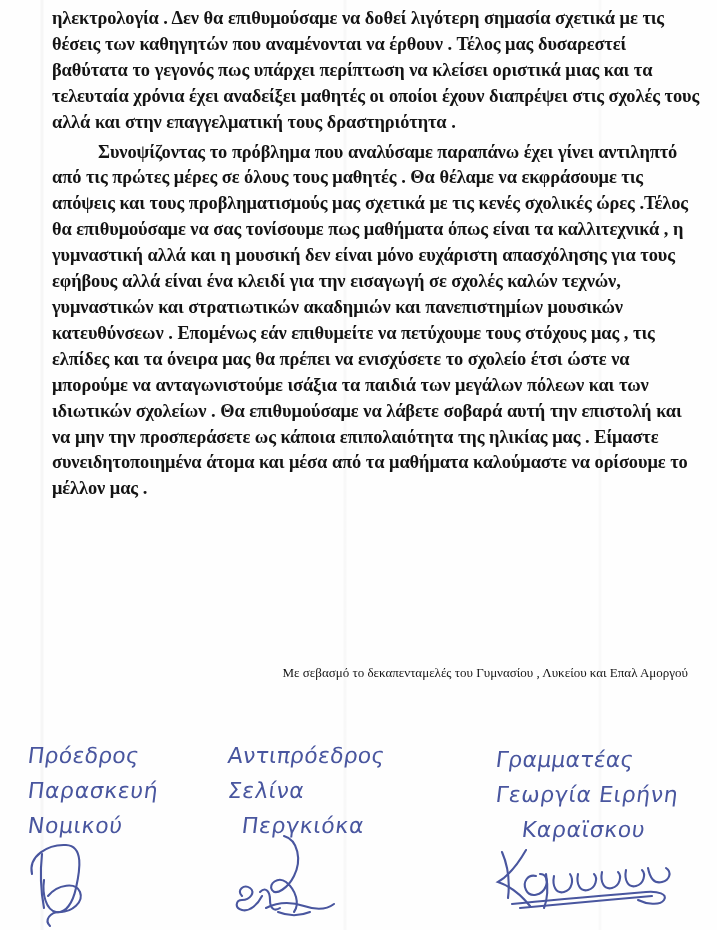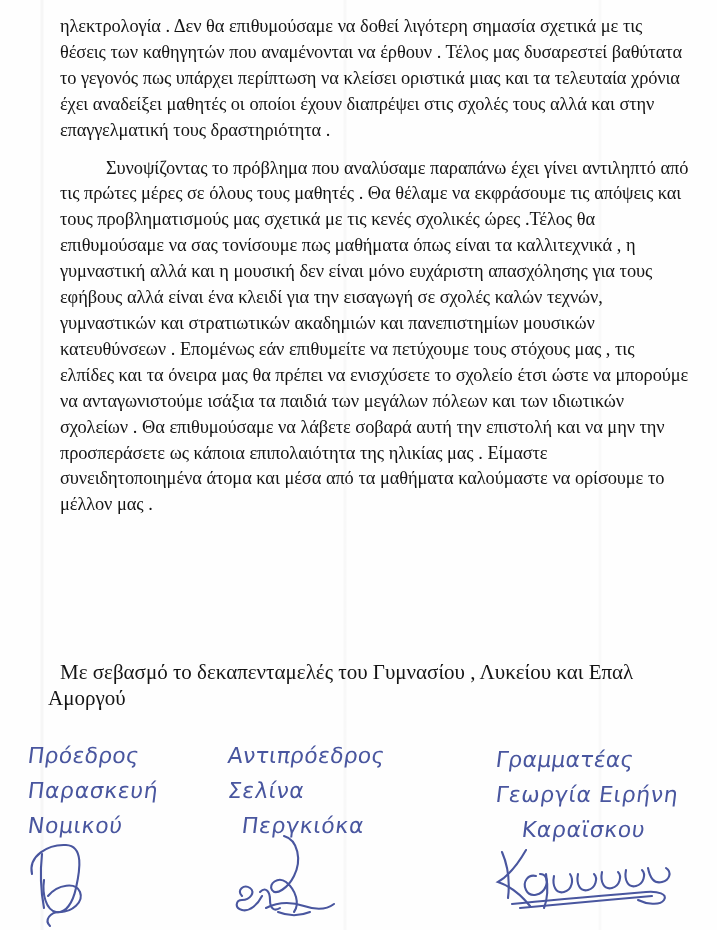--- a/index.html
+++ b/index.html
@@ -44,32 +44,33 @@
     left: 48px;
     top: 2px;
     width: 656px;
     font-size: 18.4px;
     line-height: 25.9px;
     text-align: left;
     letter-spacing: -0.1px;
     word-spacing: 0.2px;
   }
 
-  .para { margin: 12px; }
+  .para { margin: 4px; font-weight: bold; }
   .para-indent-sm { text-indent: 25px; }
   .para-indent-lg { text-indent: 46px; }
 
   .closing {
     position: absolute;
     left: 48px;
     top: 660px;
     width: 640px;
-    font-size: 21px;
+    font-size: 13px;
     line-height: 25.9px;
     text-indent: 12px;
+    text-align: right;
   }
 
   
   .signatures {
     position: absolute;
     left: 0;
     top: 736px;
     width: 717px;
     height: 194px;
   }

